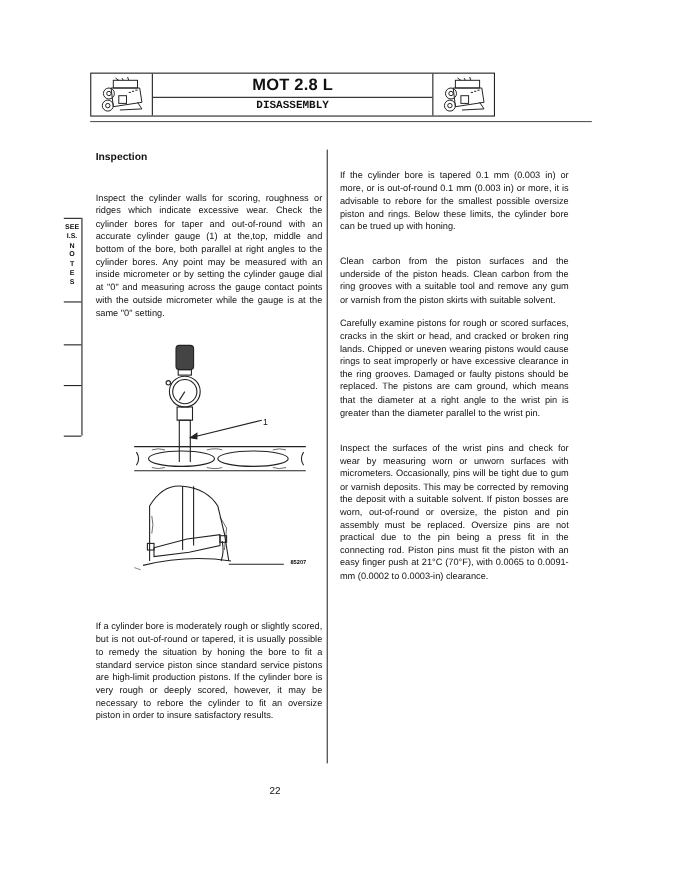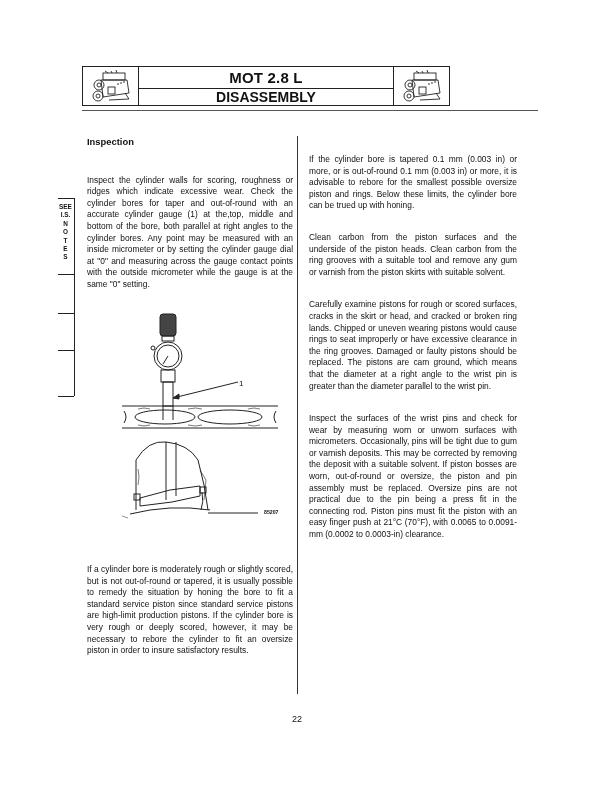--- a/index.html
+++ b/index.html
@@ -3,39 +3,39 @@
 <meta charset="utf-8">
 <style>
   html, body { margin:0; padding:0; background:#ffffff; }
   body { width:612px; height:792px; position:relative; overflow:hidden; font-family:"Liberation Sans", sans-serif; color:#111; }
   .header { position:absolute; left:82px; top:66px; width:368px; height:40px; border:1.5px solid #222; box-sizing:border-box; display:flex; }
   .hdr-img { width:55px; height:100%; display:flex; align-items:center; justify-content:center; }
   .hdr-img.left { border-right:1.5px solid #222; }
   .hdr-img.right { border-left:1.5px solid #222; }
   .hdr-center { flex:1; display:flex; flex-direction:column; }
   .hdr-title { flex:1.25; display:flex; align-items:center; justify-content:center; font-weight:bold; font-size:15px; border-bottom:1px solid #222; letter-spacing:0.2px; }
-  .hdr-sub { flex:1; display:flex; align-items:center; justify-content:center; font-weight:bold; font-size:14px; }
+  .hdr-sub { flex:1; display:flex; align-items:center; justify-content:center; font-weight:bold; font-size:10px;font-family:Liberation Mono, monospace; }
   .header-rule { position:absolute; left:82px; top:110px; width:456px; height:0; border-top:1px solid #555; }
 
   .col { position:absolute; font-size:8.4px; line-height:11.6px; text-align:justify; }
   .col p { margin:0 0 19px 0; }
   .left-col { left:87px; top:136px; width:206px; }
   .right-col { left:309px; top:154px; width:208px; }
   .section-title { font-weight:bold; font-size:9.4px; margin:0 0 27px 0 !important; }
   .divider { position:absolute; left:297px; top:136px; width:0; height:558px; border-left:1.2px solid #333; }
 
   .margin-bracket { position:absolute; left:64px; top:198px; width:10px; height:198px; border-right:1.3px solid #222; }
   .margin-tick { position:absolute; left:58px; width:16px; border-top:1.3px solid #222; }
   .see-notes { position:absolute; left:57px; top:203px; width:17px; font-size:6.4px; font-weight:bold; text-align:center; line-height:8.4px; }
 
   .figure { position:absolute; left:118px; top:310px; width:180px; height:220px; }
   .fig-caption { position:absolute; left:264px; top:509px; font-size:5.2px; font-weight:bold; }
   .callout { position:absolute; left:239px; top:379px; font-size:8px; }
 
-  .page-num { position:absolute; left:0; width:500px; top:714px; text-align:center; font-weight:normal; font-size:9px;padding-left:47px; }
+  .page-num { position:absolute; left:0; width:500px; top:714px; text-align:center; font-weight:normal; font-size:9px; }
 </style>
 </head>
 <body>
 
 <div class="header">
   <div class="hdr-img left">
     <svg width="44" height="34" viewBox="0 0 44 34">
       <g fill="none" stroke="#222" stroke-width="0.9">
         <rect x="14" y="4" width="22" height="7"></rect>
         <path d="M12 11 L38 11 L40 24 L14 28 Z"></path>
@@ -141,18 +141,18 @@
 <div class="fig-caption">85207</div>
 
 <div class="col left-col" style="top:564px">
   <p>If a cylinder bore is moderately rough or slightly scored, but is not out-of-round or tapered, it is usually possible to remedy the situation by honing the bore to fit a standard service piston since standard service pistons are high-limit production pistons. If the cylinder bore is very rough or deeply scored, however, it may be necessary to rebore the cylinder to fit an oversize piston in order to insure satisfactory results.</p>
 </div>
 
 <div class="divider"></div>
 
 <div class="col right-col">
   <p style="margin-bottom:20px">If the cylinder bore is tapered 0.1 mm (0.003 in) or more, or is out-of-round 0.1 mm (0.003 in) or more, it is advisable to rebore for the smallest possible oversize piston and rings. Below these limits, the cylinder bore can be trued up with honing.</p>
-  <p style="margin-bottom:21px">Clean carbon from the piston surfaces and the underside of the piston heads. Clean carbon from the ring grooves with a suitable tool and remove any gum or varnish from the piston skirts with suitable solvent.</p>
+  <p style="margin-bottom:10px">Clean carbon from the piston surfaces and the underside of the piston heads. Clean carbon from the ring grooves with a suitable tool and remove any gum or varnish from the piston skirts with suitable solvent.</p>
   <p style="margin-bottom:21px">Carefully examine pistons for rough or scored surfaces, cracks in the skirt or head, and cracked or broken ring lands. Chipped or uneven wearing pistons would cause rings to seat improperly or have excessive clearance in the ring grooves. Damaged or faulty pistons should be replaced. The pistons are cam ground, which means that the diameter at a right angle to the wrist pin is greater than the diameter parallel to the wrist pin.</p>
   <p>Inspect the surfaces of the wrist pins and check for wear by measuring worn or unworn surfaces with micrometers. Occasionally, pins will be tight due to gum or varnish deposits. This may be corrected by removing the deposit with a suitable solvent. If piston bosses are worn, out-of-round or oversize, the piston and pin assembly must be replaced. Oversize pins are not practical due to the pin being a press fit in the connecting rod. Piston pins must fit the piston with an easy finger push at 21°C (70°F), with 0.0065 to 0.0091-mm (0.0002 to 0.0003-in) clearance.</p>
 </div>
 
 <div class="page-num">22</div>
 
 </body></html>

